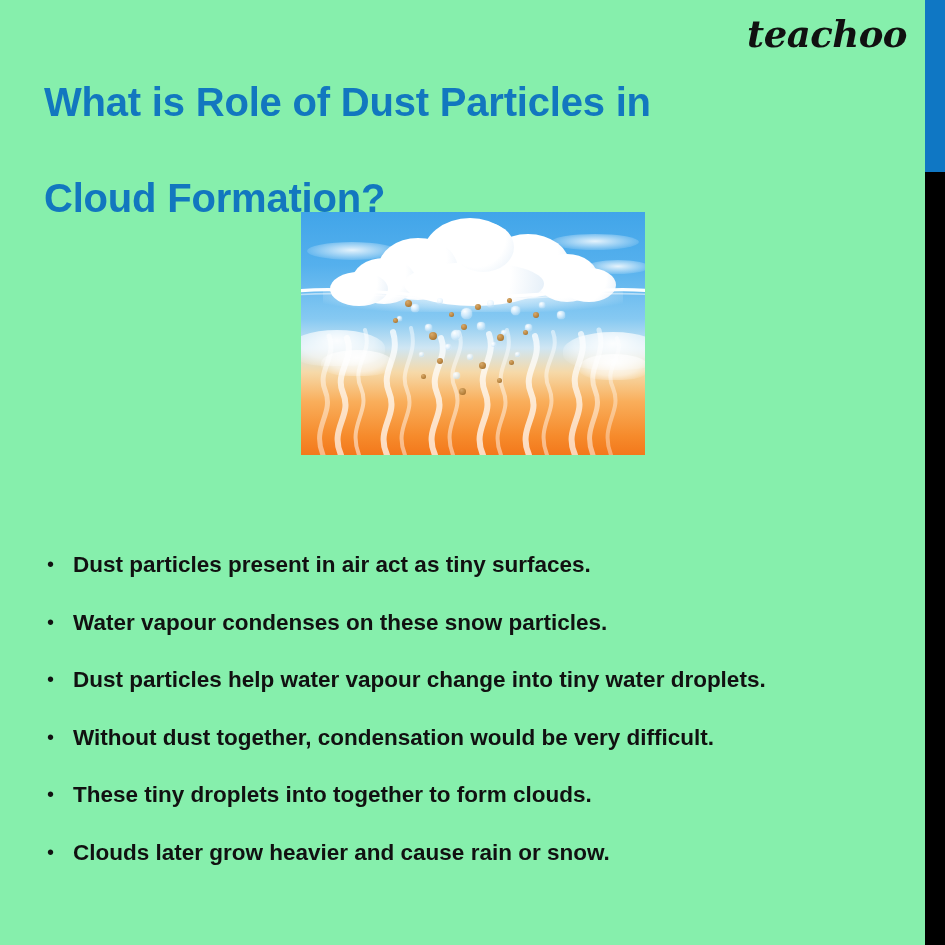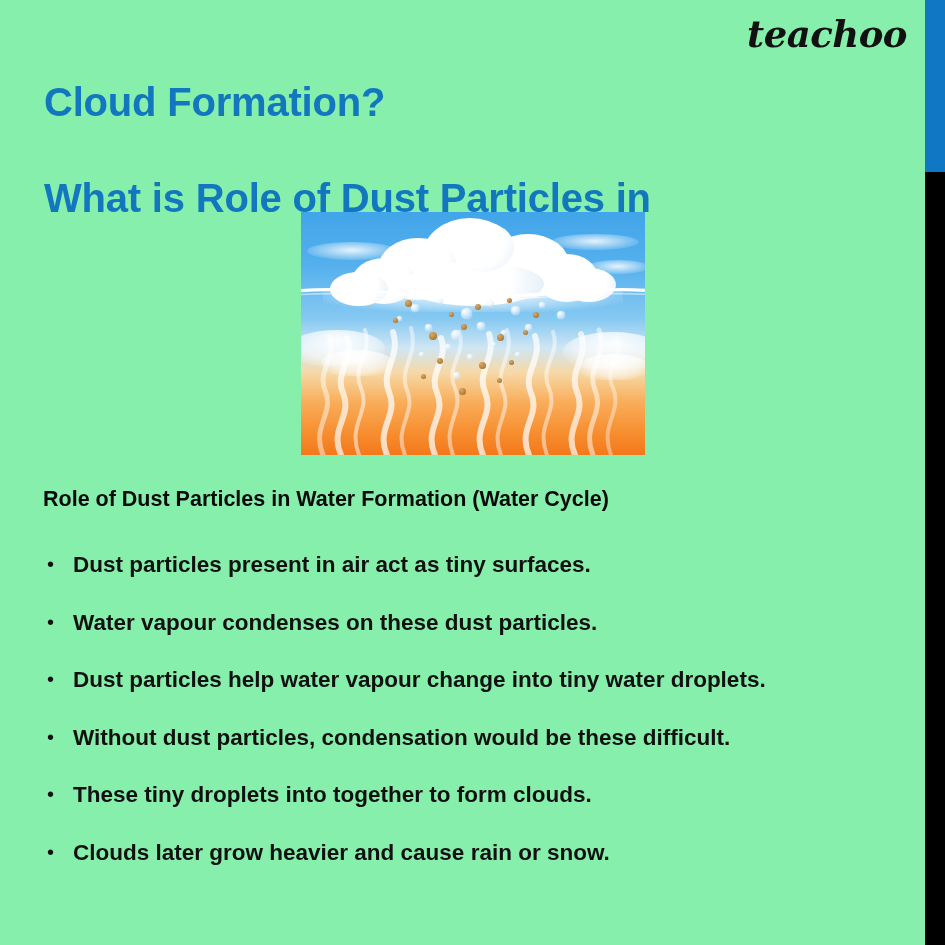--- a/index.html
+++ b/index.html
@@ -220,22 +220,22 @@
 <body>
 
 <div id="slide">
 
   <div class="edge-bar edge-bar-blue"></div>
   <div class="edge-bar edge-bar-black"></div>
 
   <div class="logo">teachoo</div>
 
   <div class="title">
+    <div>What is Role of Dust Particles in</div>
     <div>Cloud Formation?</div>
-    <div>What is Role of Dust Particles in</div>
   </div>
 
   <div class="illus-wrap">
     <div class="illus"></div>
 
     <div class="wisp w1"></div>
     <div class="wisp w2"></div>
     <div class="wisp w3"></div>
 
     <div class="cloud-base"></div>
@@ -323,38 +323,37 @@
       <span class="dust" style="left:222px; top:118px; width:5px; height:5px;"></span>
       <span class="dust" style="left:136px; top:146px; width:6px; height:6px;"></span>
       <span class="dust" style="left:178px; top:150px; width:7px; height:7px;"></span>
       <span class="dust" style="left:208px; top:148px; width:5px; height:5px;"></span>
       <span class="dust" style="left:158px; top:176px; width:7px; height:7px;"></span>
       <span class="dust" style="left:120px; top:162px; width:5px; height:5px;"></span>
       <span class="dust" style="left:196px; top:166px; width:5px; height:5px;"></span>
     </div>
   </div>
 
-  <div class="body-heading">Role of Dust Particles in Water Formation (Water Cycle)</div>
 
   <div class="bullets">
     <div class="bullet">
       <span class="dot">•</span>
       <span class="txt">Dust particles present in air act as tiny surfaces.</span>
     </div>
     <div class="bullet">
       <span class="dot">•</span>
-      <span class="txt">Water vapour condenses on these dust particles.</span>
+      <span class="txt">Water vapour condenses on these snow particles.</span>
     </div>
     <div class="bullet">
       <span class="dot">•</span>
       <span class="txt">Dust particles help water vapour change into tiny water droplets.</span>
     </div>
     <div class="bullet">
       <span class="dot">•</span>
-      <span class="txt">Without dust particles, condensation would be these difficult.</span>
+      <span class="txt">Without dust together, condensation would be very difficult.</span>
     </div>
     <div class="bullet">
       <span class="dot">•</span>
       <span class="txt">These tiny droplets into together to form clouds.</span>
     </div>
     <div class="bullet">
       <span class="dot">•</span>
       <span class="txt">Clouds later grow heavier and cause rain or snow.</span>
     </div>
   </div>

